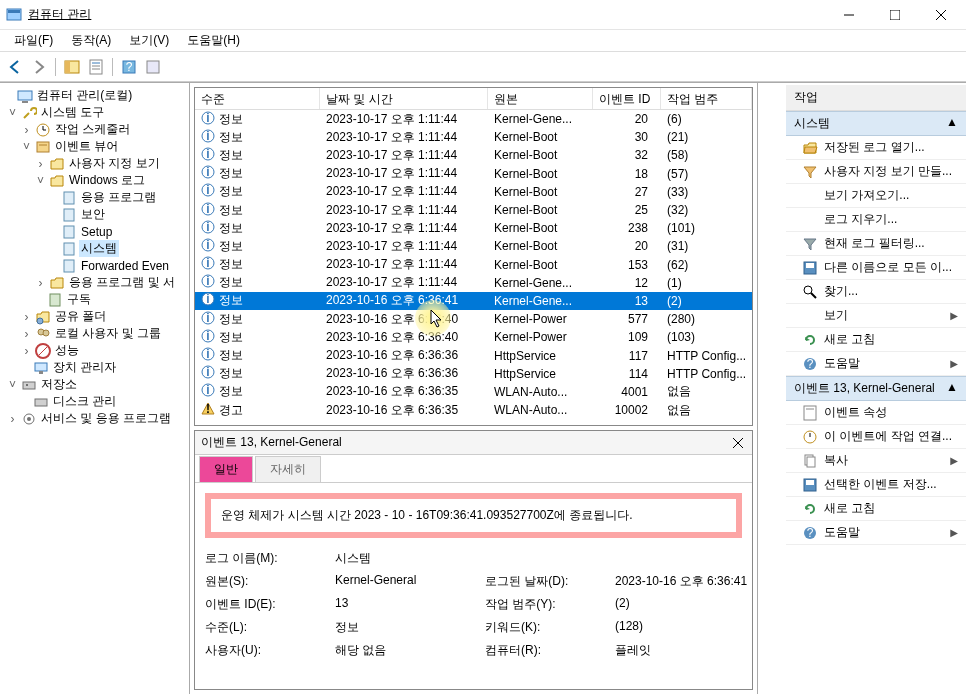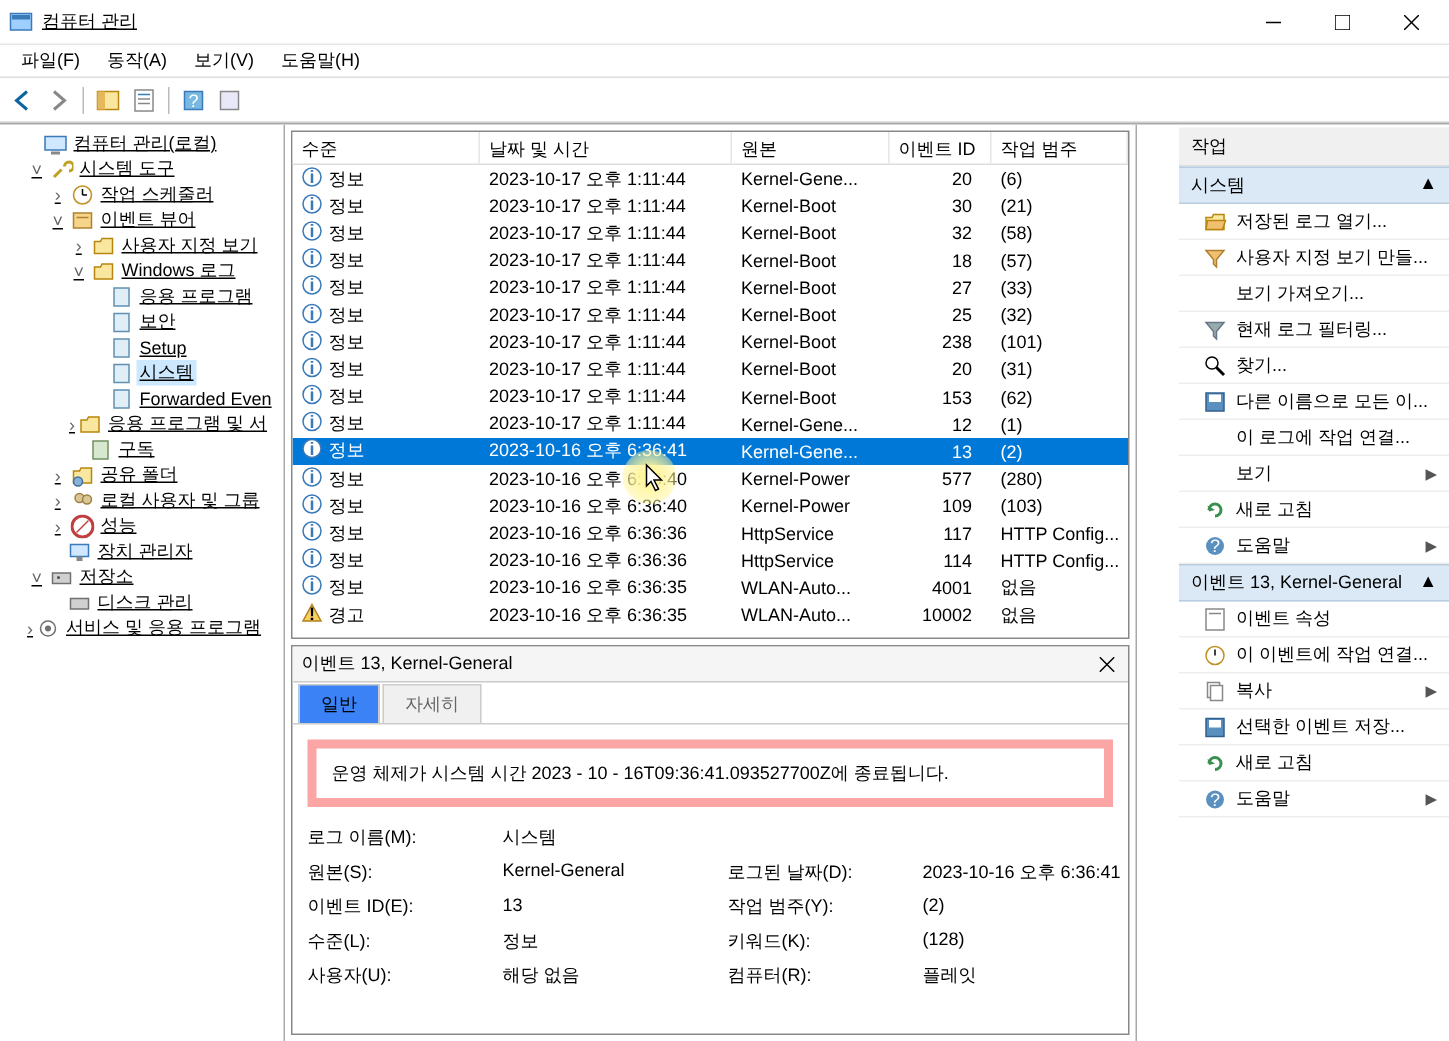--- a/index.html
+++ b/index.html
@@ -8,40 +8,40 @@
   .titlebar .ico { width:16px; height:16px; margin-right:6px; margin-left:4px;}
   .titlebar .title { flex:1; font-size:12px;}
   .titlebar .winbtn { width:46px; height:100%; display:flex; align-items:center; justify-content:center;}
   .winbtn svg{width:10px;height:10px;}
   .menubar { height:22px; display:flex; align-items:center; padding: 0 6px; border-bottom:1px solid #ddd; gap:2px;}
   .menubar span{ padding:2px 8px;}
   .toolbar { height:30px; display:flex; align-items:center; padding:2px 4px; border-bottom:1px solid #ccc; gap:2px;}
   .tbtn { width:22px; height:22px; display:flex; align-items:center; justify-content:center;}
   .tbtn.sep{ border-left:1px solid #bbb; width:1px; margin:0 3px; height:18px;}
   .main { flex:1; display:flex; overflow:hidden; border-top:1px solid #aaa;}
-  .tree { width:190px; border-right:1px solid #aaa; overflow:hidden; padding:4px 14px;text-decoration:underline;}
+  .tree { width:190px; border-right:1px solid #aaa; overflow:hidden; padding:4px 2px;}
   .tree-row{display:flex;align-items:center; height:17px; white-space:nowrap; gap:2px;}
   .tree-row .tw{width:13px;display:flex;justify-content:center;color:#666;cursor:pointer;}
   .tree-row .ti{width:16px;height:16px;display:flex;align-items:center;justify-content:center;}
   .tree-row.selected .lbl{ background:#cce8ff; padding:0 2px;}
   .tree-row .lbl{padding:0 2px;}
   .center{flex:1; display:flex; flex-direction:column; border-right:1px solid #aaa; overflow:hidden;}
   .grid-wrap{flex:0 0 339px; border:1px solid #888; margin:4px; overflow:hidden;}
   .ghdr{display:flex; height:22px; border-bottom:1px solid #ddd; background:#fff;}
   .ghdr div{border-right:1px solid #e5e5e5; padding:3px 6px 0 6px; white-space:nowrap;}
   .grow{display:flex; height:18.2px; align-items:center;}
   .grow.selected{background:#0078d7;color:#fff;}
   .grow .c{border-right:1px solid transparent; padding:0 6px; white-space:nowrap; overflow:hidden;}
   .c.level{display:flex;align-items:center;gap:4px;}
   .c.level svg{width:14px;height:14px;}
   .highlight{position:absolute; width:36px; height:36px; border-radius:50%; background:radial-gradient(circle,#fff59d 20%,rgba(255,245,157,0.6) 60%,rgba(255,245,157,0) 100%); pointer-events:none;}
   .detail{flex:1; border:1px solid #888; margin:0 4px 4px 4px; display:flex; flex-direction:column; overflow:hidden;}
   .detail-hdr{height:24px;display:flex;align-items:center;justify-content:space-between;padding:0 6px;border-bottom:1px solid #ccc; background:#f5f5f5;}
   .dtabs{height:28px;display:flex;align-items:flex-end;padding:4px 4px 0 4px; gap:2px; border-bottom:1px solid #ccc;}
-  .dtab{padding:4px 14px;border:1px solid #ccc;border-bottom:none;background:#3b82f6;}
+  .dtab{padding:4px 14px;border:1px solid #ccc;border-bottom:none;background:#ec4899;}
   .dtab.inactive{background:#f0f0f0;color:#666;}
   .dbody{flex:1;padding:10px; overflow:hidden;}
   .msgbox{border:6px solid #fca5a5; padding:8px 10px; margin-bottom:12px; background:#fff;}
   .dgrid{display:grid; grid-template-columns: 130px 150px 130px 200px; row-gap:6px;}
   .actions{width:180px; padding:2px 0; overflow:hidden;margin-left:28px;}
   .ahdr{background:#f0f0f0; padding:4px 8px; font-weight:400;border-bottom:1px solid #ddd;}
   .asec{background:#dbe9f6; padding:3px 8px; display:flex; justify-content:space-between; border-bottom:1px solid #b8ccde; border-top:1px solid #b8ccde;}
   .aitem{display:flex; align-items:center; gap:6px; padding:3px 8px 3px 16px; border-bottom:1px solid #eee; white-space:nowrap;}
   .aitem .spacer{flex:1;}
   .aitem .arw{color:#555;font-size:10px;}
@@ -607,42 +607,42 @@
         <svg class="ico16">
           <path d="M2 3 L14 3 L9 9 L9 14 L7 12 L7 9 Z" fill="#f0c070" stroke="#b08030"></path>
         </svg>
         <span>사용자 지정 보기 만들...</span>
       </div>
     <div class="aitem">
         <span style="width:16px"></span>
         <span>보기 가져오기...</span>
       </div>
     <div class="aitem">
+        <span style="width:16px"></span>
+        <span>로그 지우기...</span>
+      </div>
+    <div class="aitem">
         <svg class="ico16">
           <path d="M2 3 L14 3 L9 9 L9 14 L7 12 L7 9 Z" fill="#9aa" stroke="#678"></path>
         </svg>
         <span>현재 로그 필터링...</span>
+      </div>
+    <div class="aitem">
+        <svg class="ico16">
+          <rect x="2" y="2" width="12" height="12" fill="#5a90c0" stroke="#30608e"></rect>
+          <rect x="4" y="3" width="8" height="5" fill="#fff"></rect>
+        </svg>
+        <span>다른 이름으로 모든 이...</span>
       </div>
     <div class="aitem">
         <svg class="ico16">
           <circle cx="6" cy="6" r="4" fill="none" stroke="#000"></circle>
           <line x1="9" y1="9" x2="14" y2="14" stroke="#000" stroke-width="2"></line>
         </svg>
         <span>찾기...</span>
-      </div>
-    <div class="aitem">
-        <svg class="ico16">
-          <rect x="2" y="2" width="12" height="12" fill="#5a90c0" stroke="#30608e"></rect>
-          <rect x="4" y="3" width="8" height="5" fill="#fff"></rect>
-        </svg>
-        <span>다른 이름으로 모든 이...</span>
-      </div>
-    <div class="aitem">
-        <span style="width:16px"></span>
-        <span>이 로그에 작업 연결...</span>
       </div>
     <div class="aitem">
         <span style="width:16px"></span>
         <span>보기</span>
         <span class="spacer"></span>
         <span class="arw">▶</span>
       </div>
     <div class="aitem">
         <svg class="ico16">
           <path d="M4 8 A4 4 0 1 1 8 12" fill="none" stroke="#3a9050" stroke-width="2"></path>

